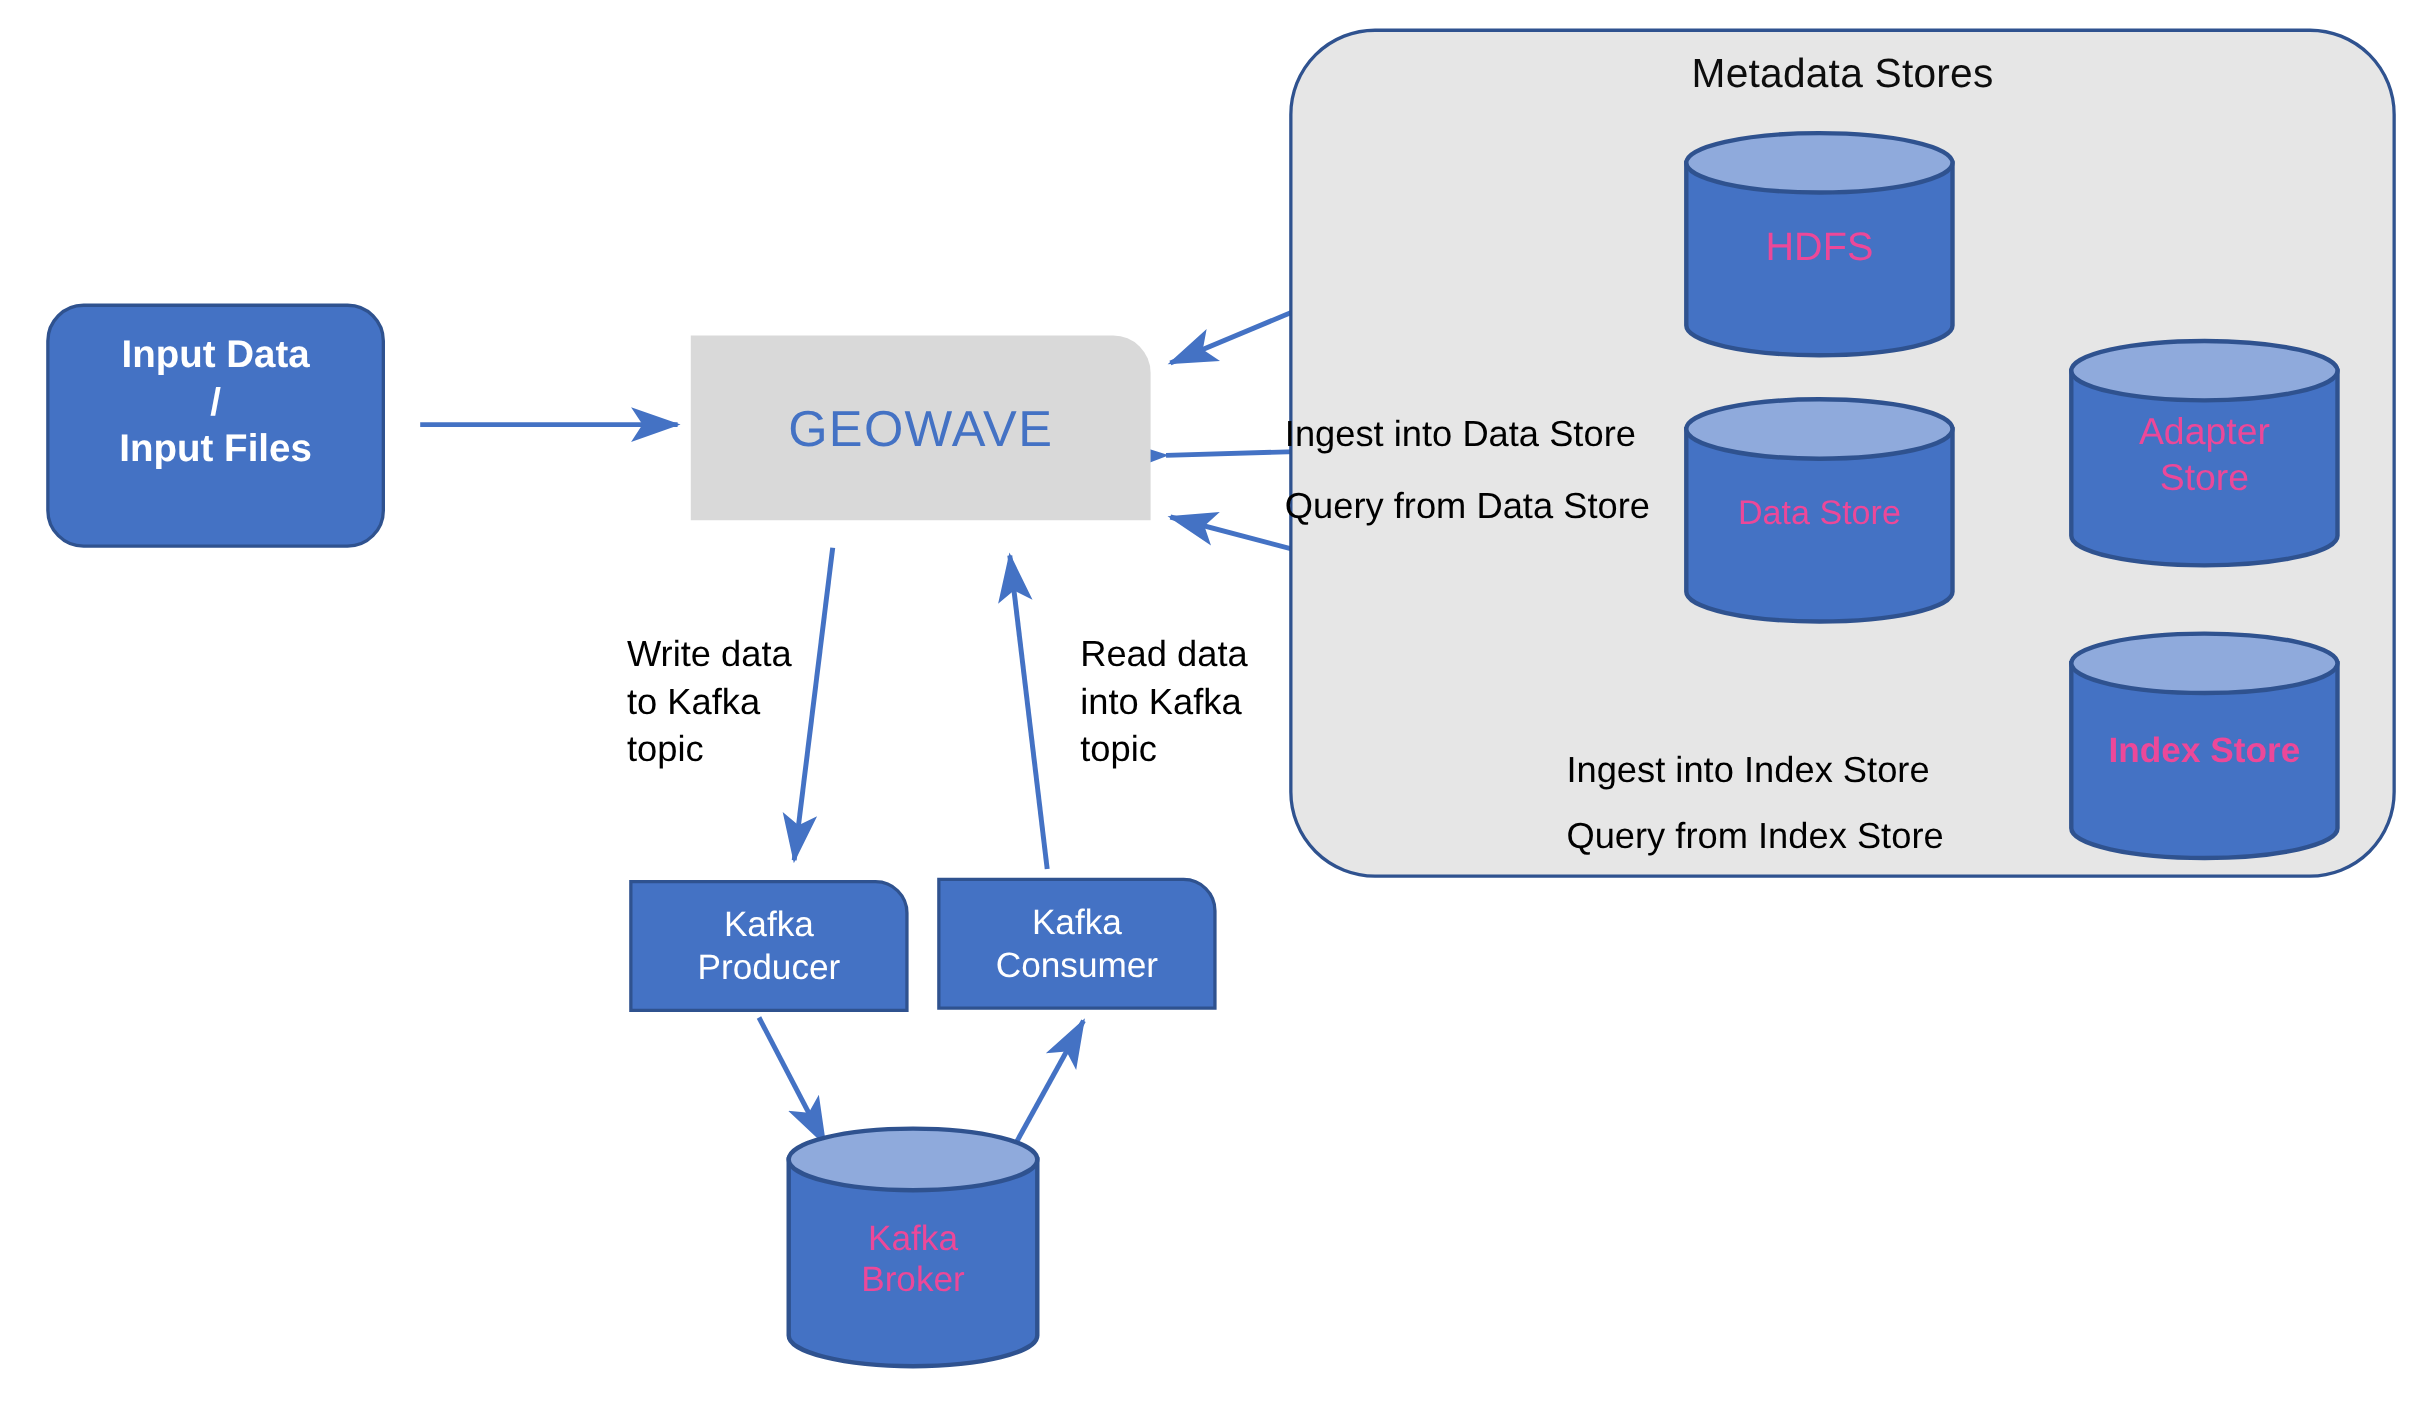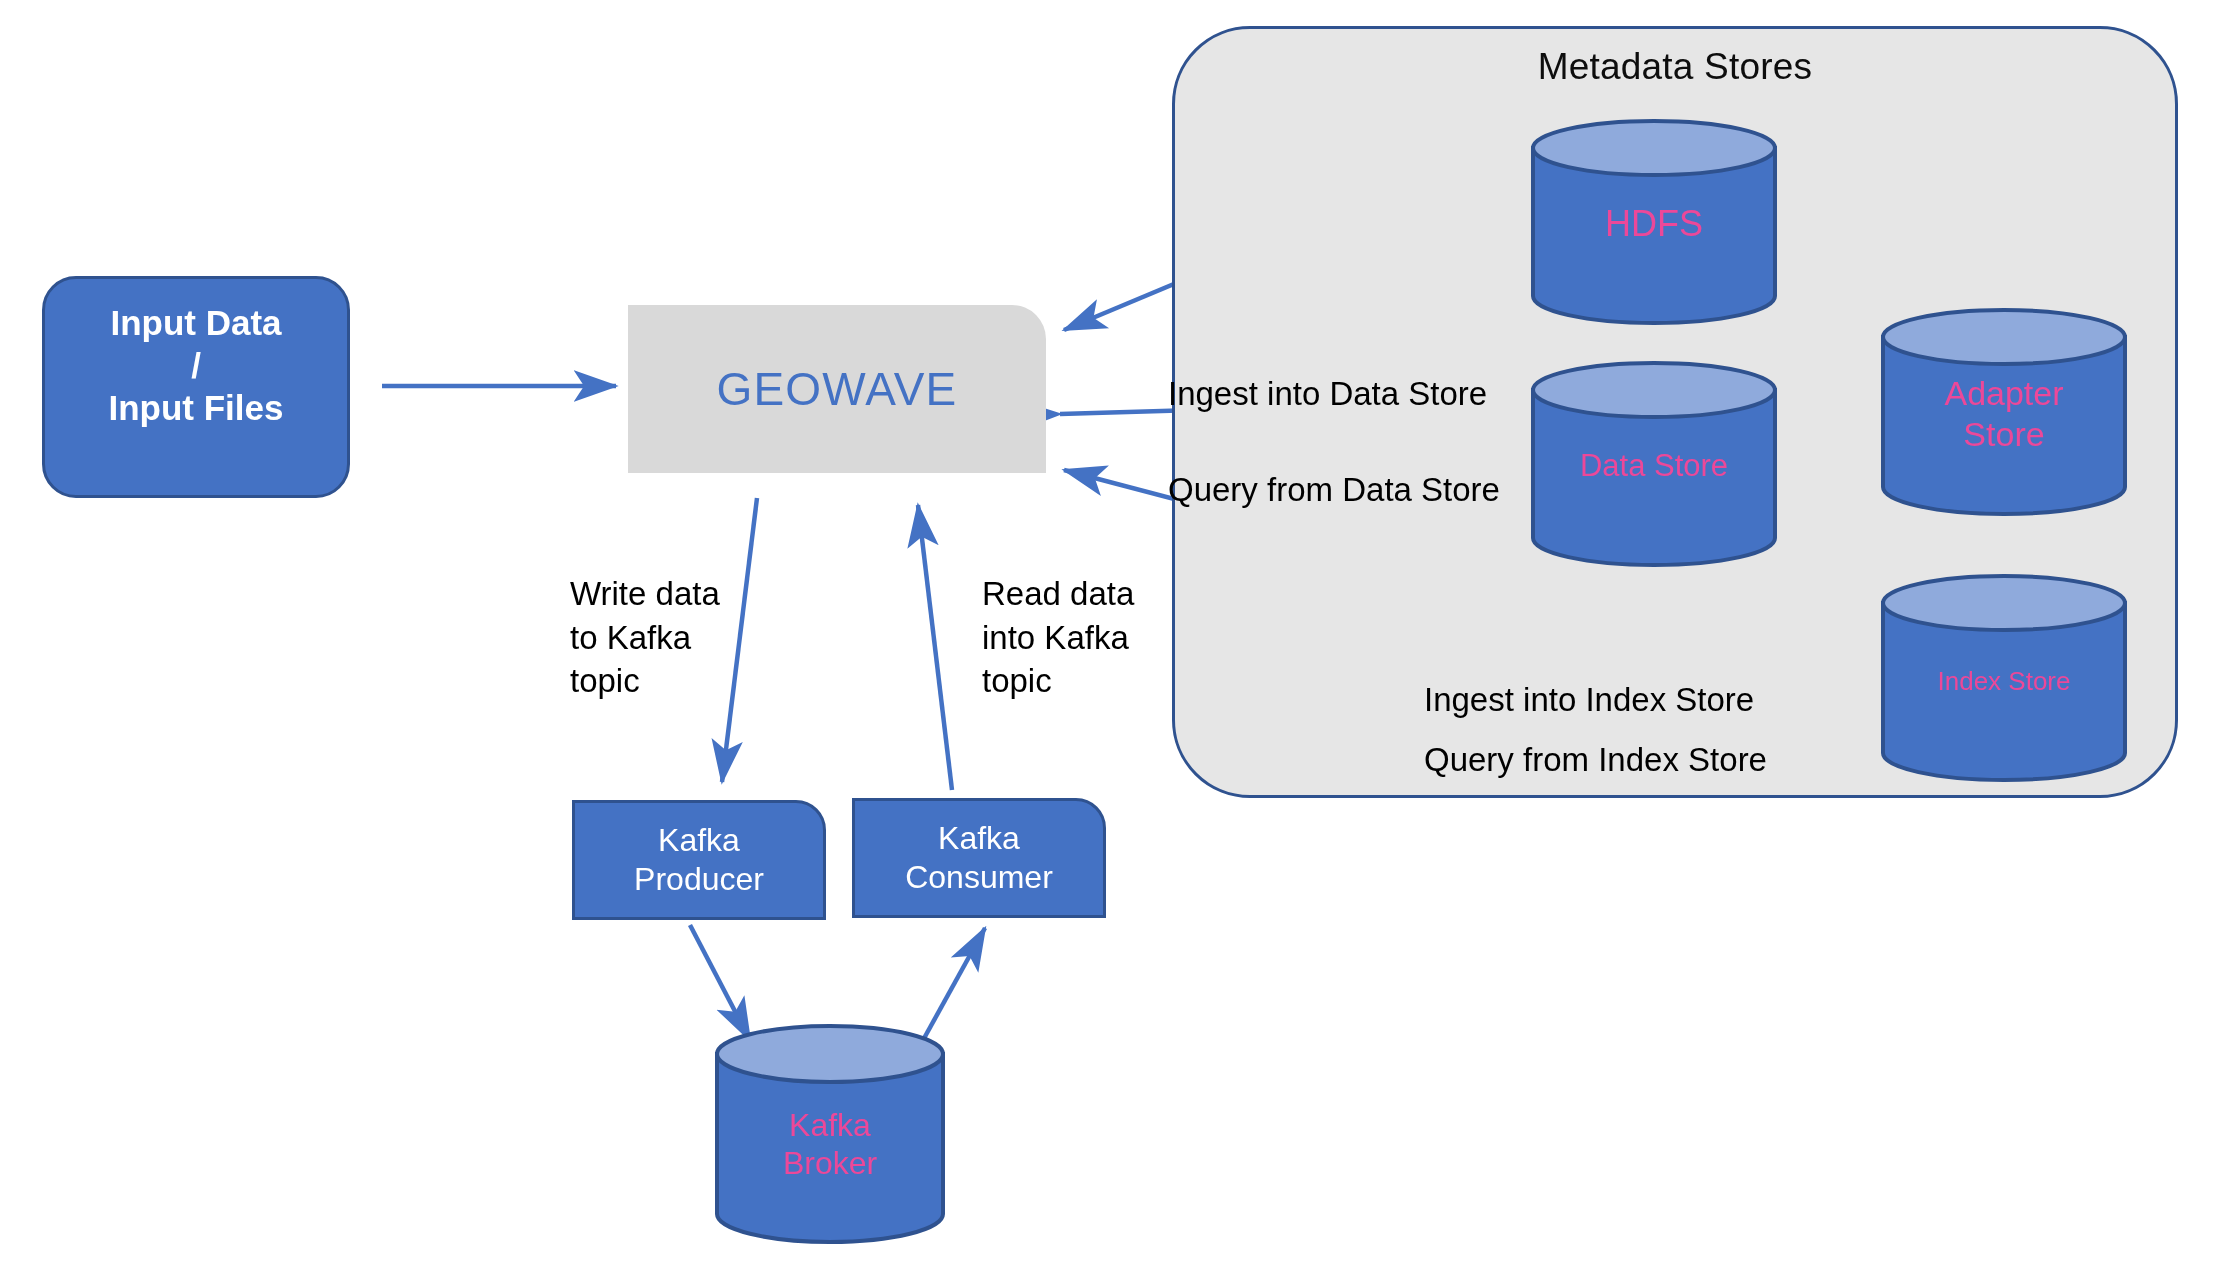--- a/index.html
+++ b/index.html
@@ -171,21 +171,21 @@
     </svg>
     <div class="cyl-label" style="top:56px; height:104px; font-size:34px;">Adapter
 Store</div>
   </div>
 
   <div class="cyl" style="left:1880px; top:572px; width:248px; height:212px;">
     <svg viewBox="0 0 248 212" preserveAspectRatio="none">
       <path d="M3,31 L3,181 A121,27 0 0 0 245,181 L245,31 Z" fill="#4472C4" stroke="#2F528F" stroke-width="4"></path>
       <ellipse cx="124" cy="31" rx="121" ry="27" fill="#8FAADC" stroke="#2F528F" stroke-width="4"></ellipse>
     </svg>
-    <div class="cyl-label" style="top:82px; height:56px; font-size:26px;">Index Store</div>
+    <div class="cyl-label" style="top:82px; height:56px; font-size:32px;font-weight:bold;">Index Store</div>
   </div>
 
   <div class="blue-box round-tr" style="left:572px; top:800px; width:254px; height:120px;"></div>
   <div class="nodelabel" style="left:572px; top:800px; width:254px; height:120px; color:#ffffff; font-size:32px;">Kafka
 Producer</div>
 
   <div class="blue-box round-tr" style="left:852px; top:798px; width:254px; height:120px;"></div>
   <div class="nodelabel" style="left:852px; top:798px; width:254px; height:120px; color:#ffffff; font-size:32px;">Kafka
 Consumer</div>
 
@@ -201,19 +201,19 @@
   <div class="edge-label" style="left:570px; top:572px; width:210px;">Write data
 to Kafka
 topic</div>
 
   <div class="edge-label" style="left:982px; top:572px; width:230px;">Read data
 into Kafka
 topic</div>
 
   <div class="edge-label" style="left:1168px; top:372px; width:400px;">Ingest into Data Store</div>
 
-  <div class="edge-label" style="left:1168px; top:438px; width:400px;margin-top:30px;">Query from Data Store</div>
+  <div class="edge-label" style="left:1168px; top:438px; width:400px;">Query from Data Store</div>
 
   <div class="edge-label" style="left:1424px; top:678px; width:420px;">Ingest into Index Store</div>
 
   <div class="edge-label" style="left:1424px; top:738px; width:420px;">Query from Index Store</div>
 
 </div>
 
 </body></html>

